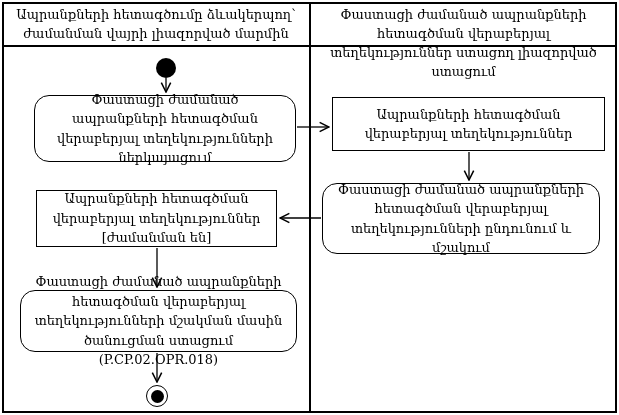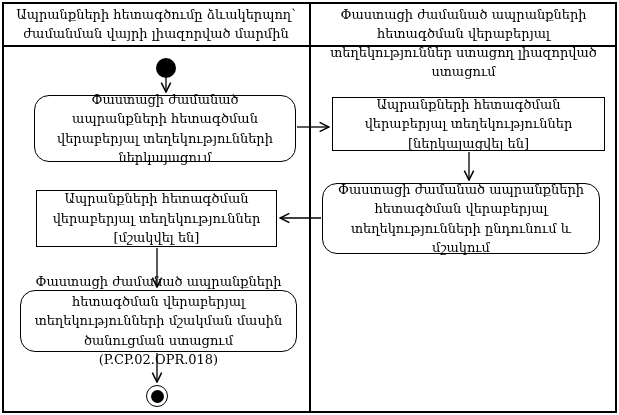--- a/index.html
+++ b/index.html
@@ -60,30 +60,29 @@
   <div class="lane-header right">Փաստացի ժամանած ապրանքների հետագծման վերաբերյալ տեղեկություններ ստացող լիազորված ստացում</div>
 
   <div class="initial-node"></div>
 
   <div class="node rounded node-submit">
     <div>Փաստացի ժամանած ապրանքների հետագծման վերաբերյալ տեղեկությունների ներկայացում</div>
   </div>
 
   <div class="node node-submitted">
     <div>Ապրանքների հետագծման վերաբերյալ տեղեկություններ</div>
-    <div>[ներկայացվել են]</div>
   </div>
 
   <div class="node rounded node-process">
     <div>Փաստացի ժամանած ապրանքների հետագծման վերաբերյալ տեղեկությունների ընդունում և մշակում</div>
   </div>
 
   <div class="node node-processed">
     <div>Ապրանքների հետագծման վերաբերյալ տեղեկություններ</div>
-    <div>[մշակվել են]</div>
+    <div>[ժամանման են]</div>
   </div>
 
   <div class="node rounded node-notify">
     <div>Փաստացի ժամանած ապրանքների հետագծման վերաբերյալ տեղեկությունների մշակման մասին ծանուցման ստացում (P.CP.02.OPR.018)</div>
   </div>
 
   <div class="final-node">
     <div class="final-dot"></div>
   </div>
 

